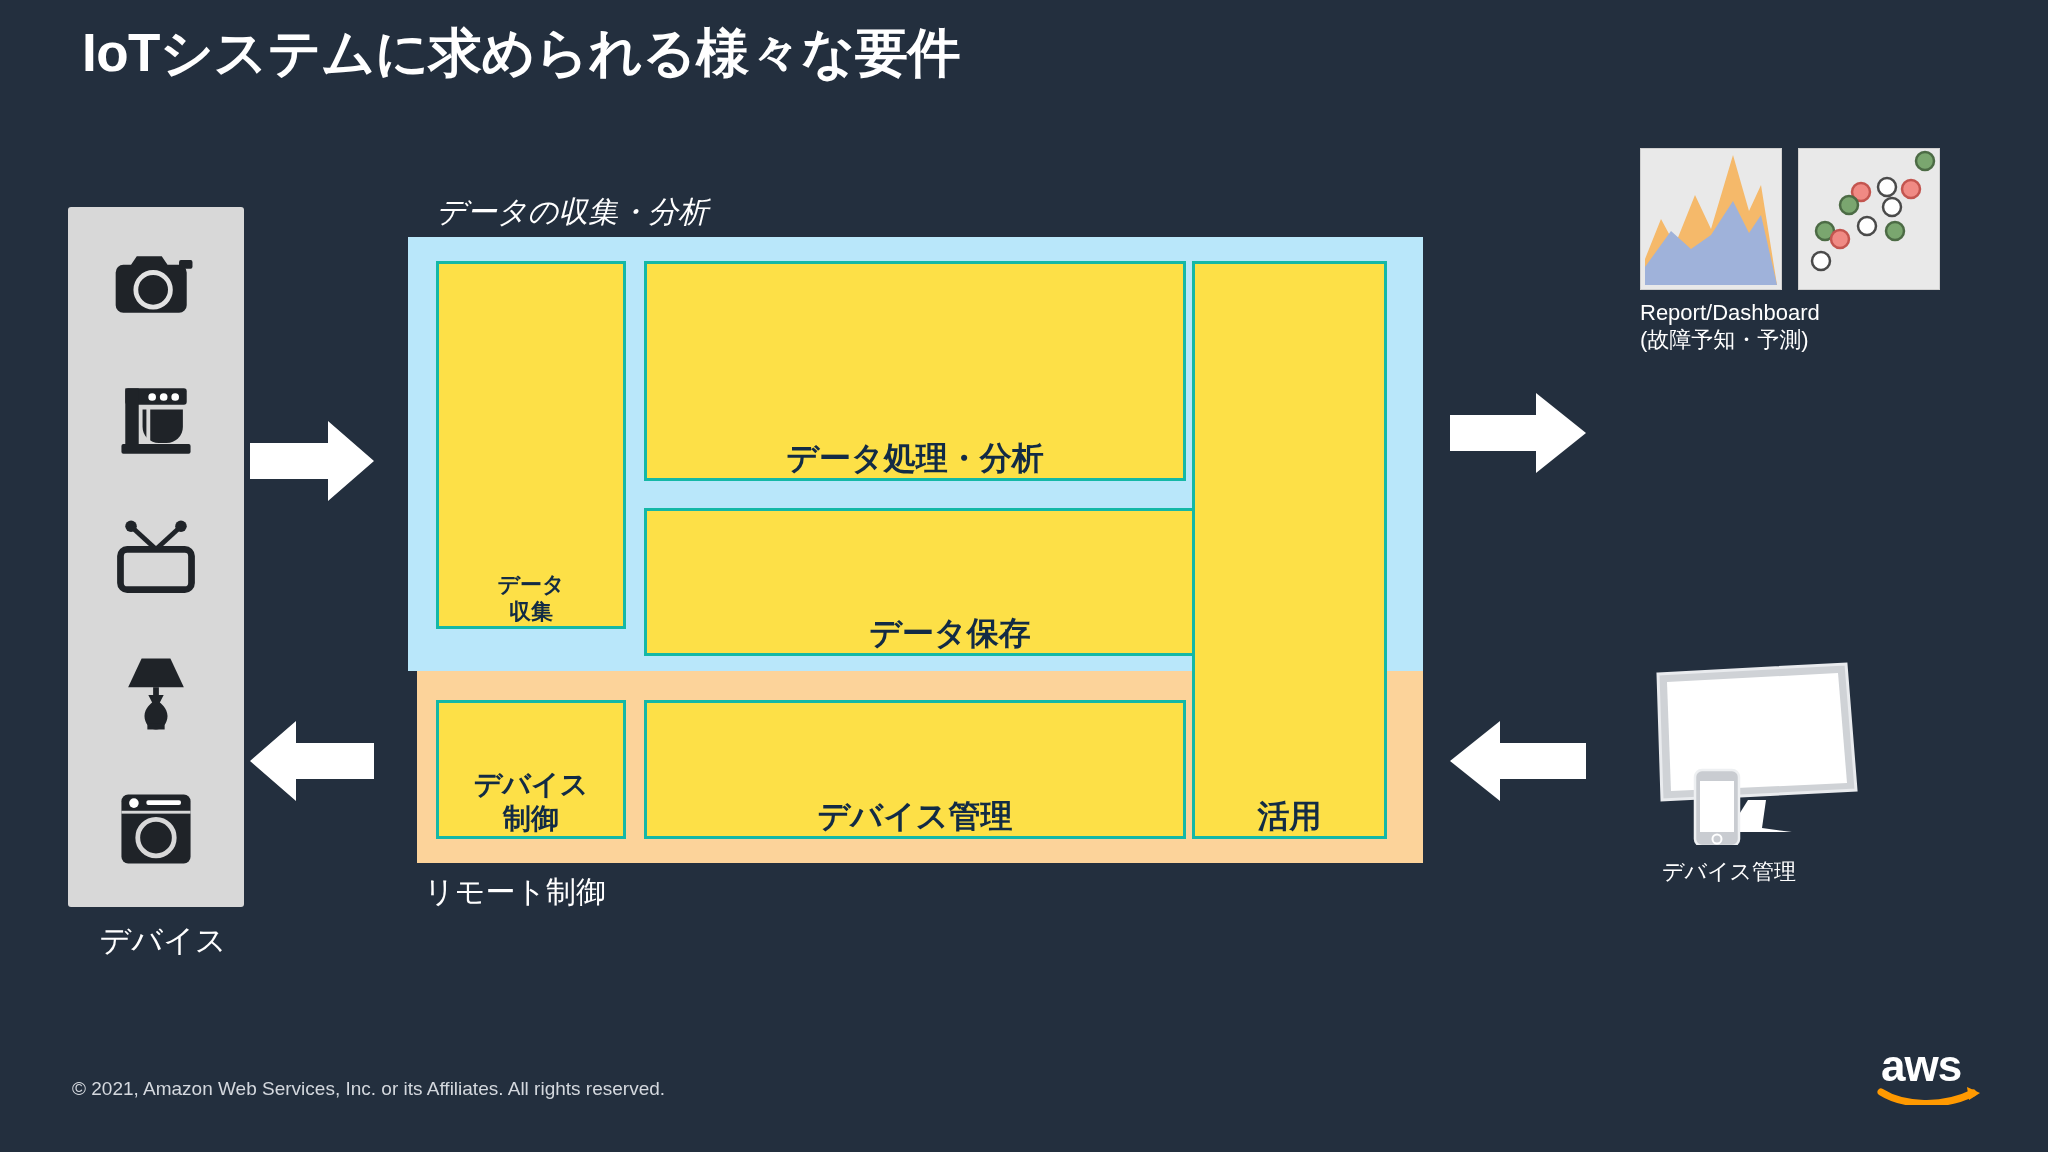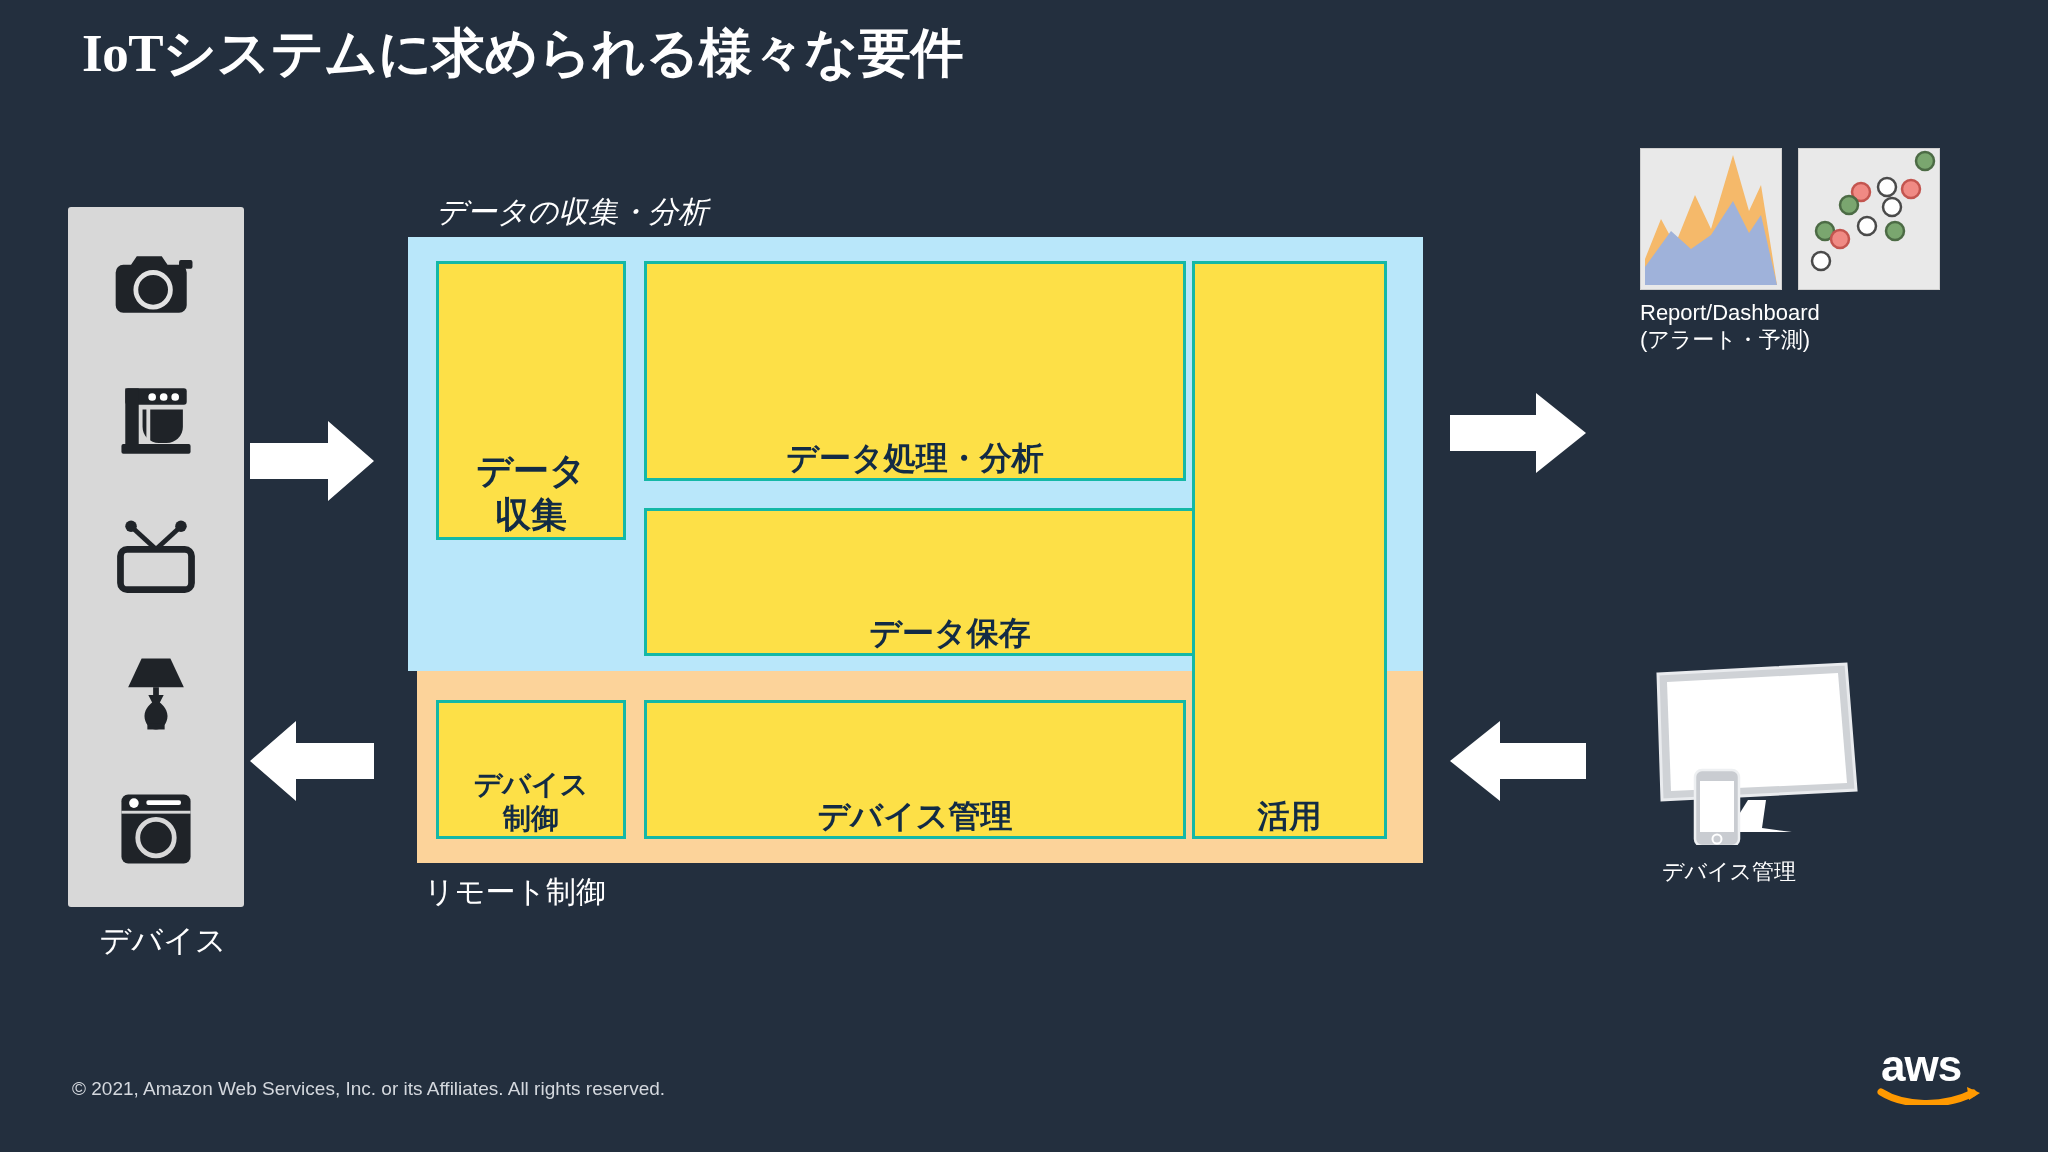--- a/index.html
+++ b/index.html
@@ -24,21 +24,20 @@
   
   .title {
     position: absolute;
     left: 82px;
     top: 18px;
     font-size: 53px;
     font-weight: bold;
     color: #ffffff;
     letter-spacing: -0.5px;
     white-space: nowrap;
-    font-family: Liberation Serif, serif;
   }
 
   
   .device-panel {
     position: absolute;
     left: 68px;
     top: 207px;
     width: 176px;
     height: 700px;
     background: #d8d8d8;
@@ -108,21 +107,21 @@
     border: 3px solid #14b8a6;
     box-sizing: border-box;
     display: flex;
     align-items: flex-end;
     justify-content: center;
     color: #122b45;
     font-weight: bold;
     text-align: center;
     line-height: 1.22;
   }
-  .cell-collect { left: 436px; top: 261px; width: 190px; height: 279px; font-size: 36px; }
+  .cell-collect { left: 436px; top: 261px; width: 190px; height: 368px; font-size: 22px; }
   .cell-process { left: 644px; top: 261px; width: 542px; height: 220px; font-size: 32px; }
   .cell-store   { left: 644px; top: 508px; width: 612px; height: 148px; font-size: 32px; }
   .cell-use     { left: 1192px; top: 261px; width: 195px; height: 578px; font-size: 32px; }
   .cell-devctrl { left: 436px; top: 700px; width: 190px; height: 139px; font-size: 28px; }
   .cell-devmgmt { left: 644px; top: 700px; width: 542px; height: 139px; font-size: 32px; }
 
   
   .right-item { position: absolute; }
   .chart-box {
     background: #e9e9e9;
@@ -305,21 +304,21 @@
           <circle cx="26" cy="82" r="9" fill="#7aa66f" stroke="#4c6b45" stroke-width="2.5"></circle>
           <circle cx="68" cy="77" r="9" fill="#ffffff" stroke="#4a4a4a" stroke-width="2.5"></circle>
           <circle cx="96" cy="82" r="9" fill="#7aa66f" stroke="#4c6b45" stroke-width="2.5"></circle>
           <circle cx="41" cy="90" r="9" fill="#f08a84" stroke="#c3554f" stroke-width="2.5"></circle>
           <circle cx="22" cy="112" r="9" fill="#ffffff" stroke="#4a4a4a" stroke-width="2.5"></circle>
         </svg>
       </div>
     </div>
     <div class="right-caption" style="margin-top:10px;">
       <div>Report/Dashboard</div>
-      <div>(アラート・予測)</div>
+      <div>(故障予知・予測)</div>
     </div>
   </div>
 
 
   <div class="right-item" style="left:1640px; top:660px;">
     <svg class="monitor-svg" width="270" height="185" viewBox="0 0 270 185">
       <path d="M18 14 L206 4 L216 130 L22 140 Z" fill="#cfd2d6" stroke="#e9ebee" stroke-width="3"></path>
       <path d="M27 22 L198 13 L207 123 L31 131 Z" fill="#ffffff"></path>
       <path d="M108 140 L126 140 L122 168 L152 172 L88 172 Z" fill="#ffffff"></path>
       <rect x="55" y="110" width="44" height="76" rx="7" fill="#c9ccd1" stroke="#eef0f2" stroke-width="2.5"></rect>

